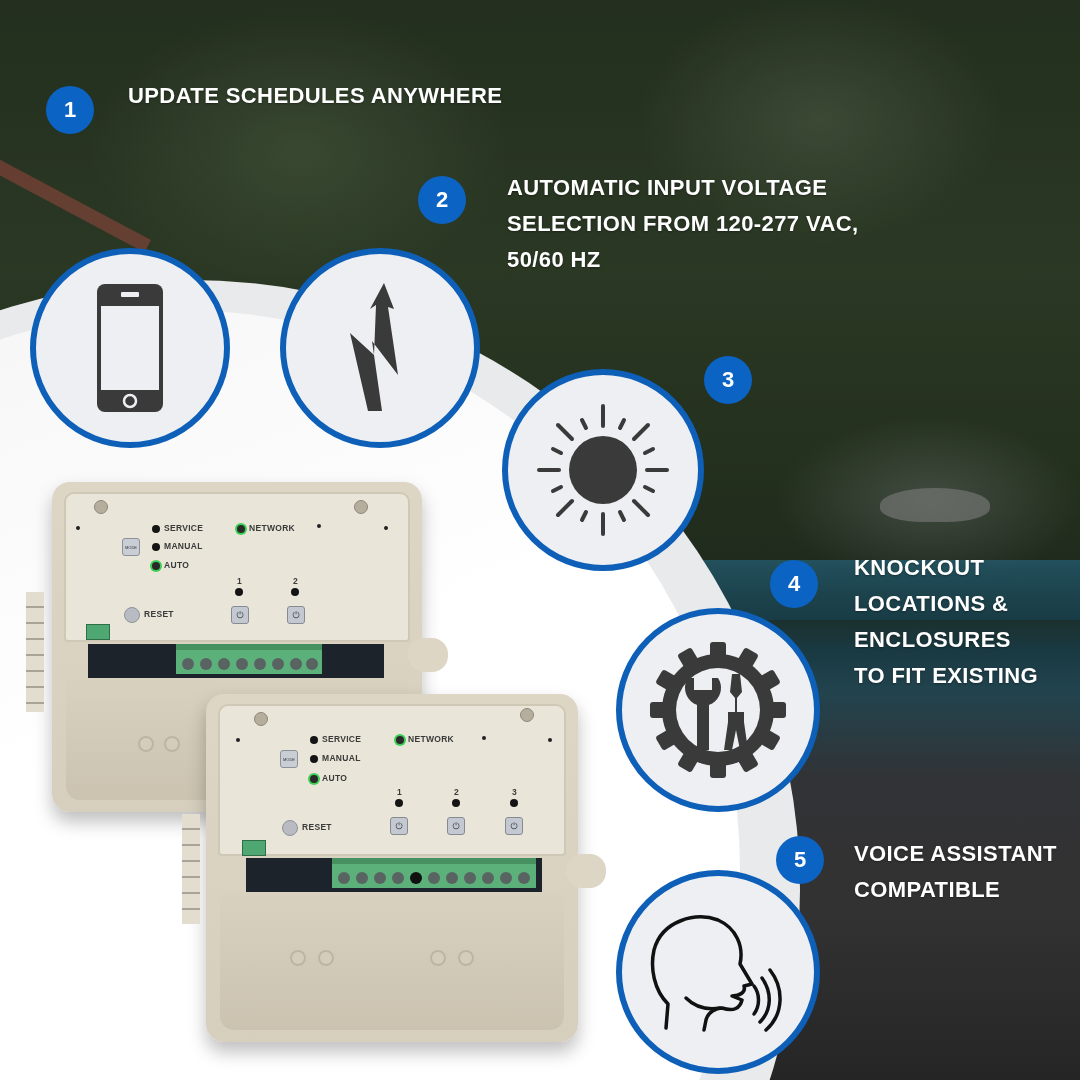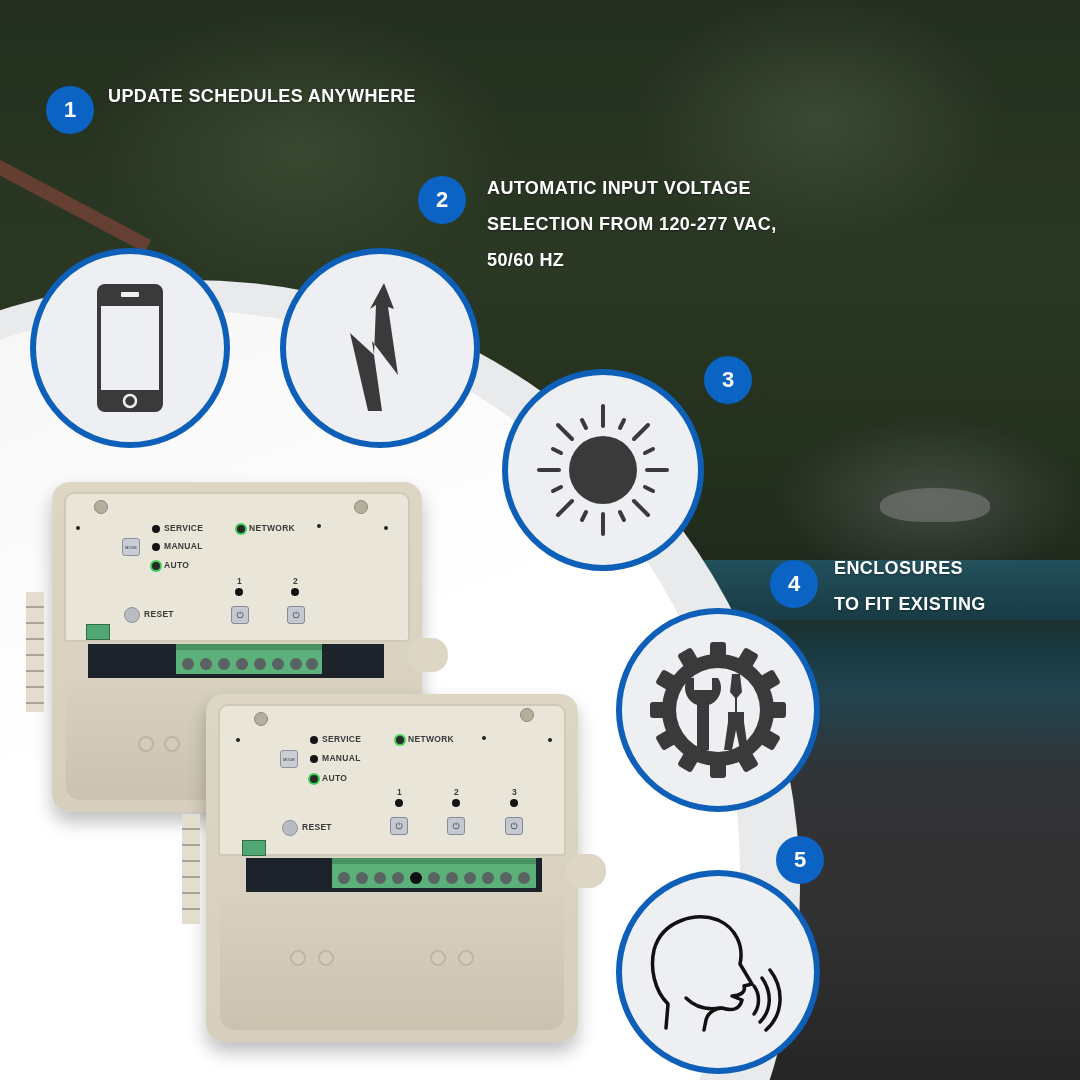--- a/index.html
+++ b/index.html
@@ -16,21 +16,21 @@
   .bg-fountain { position: absolute; left: 880px; top: 488px; width: 110px; height: 34px; border-radius: 50% 50% 40% 40%; background: #8c8f8c; opacity: .7; }
   .bg-darken { position: absolute; inset: 0; background: rgba(0,0,0,0.18); }
 
   .arc-outer { position: absolute; left: -420px; top: 280px; width: 1220px; height: 1220px; border-radius: 50%; background: #e9eaec; }
   .arc-inner { position: absolute; left: -380px; top: 310px; width: 1120px; height: 1120px; border-radius: 50%; background: linear-gradient(160deg, #f4f4f5 0%, #ffffff 40%, #ffffff 100%); }
 
   .icon-circle { position: absolute; width: 190px; height: 190px; border-radius: 50%; background: #eeeff2; border: 6px solid #0d5fb8; box-sizing: border-box; display: flex; align-items: center; justify-content: center; }
   .icon-circle svg { display: block; }
 
   .badge { position: absolute; width: 48px; height: 48px; border-radius: 50%; background: #0b63c4; color: #fff; font-weight: 700; font-size: 22px; display: flex; align-items: center; justify-content: center; }
-  .feature-text { position: absolute; color: #ffffff; font-weight: 700; font-size: 18px; line-height: 36px; letter-spacing: 0.4px; text-transform: uppercase; text-shadow: 0 1px 2px rgba(0,0,0,0.35); }
+  .feature-text { position: absolute; color: #ffffff; font-weight: 700; font-size: 22px; line-height: 36px; letter-spacing: 0.4px; text-transform: uppercase; text-shadow: 0 1px 2px rgba(0,0,0,0.35); margin-left: 20px; }
   .feature-text span { display: block; white-space: nowrap; }
 
   
   .device { position: absolute; border-radius: 18px; background: linear-gradient(180deg, #ddd6c5 0%, #d6cfbe 100%); box-shadow: 0 10px 18px rgba(0,0,0,0.25); margin-top: 12px; }
   .device .lid { position: absolute; left: 12px; right: 12px; top: 10px; border-radius: 10px 10px 4px 4px; background: #e9e5d8; border: 2px solid #cfc8b6; box-sizing: border-box; }
   .device .terminals { position: absolute; background: #1d232b; }
   .device .green-strip { position: absolute; background: #5cb07a; border-top: 6px solid #46915f; box-sizing: border-box; }
   .device .green-strip i { position: absolute; top: 8px; width: 12px; height: 12px; border-radius: 50%; background: #596462; }
   .device .basin { position: absolute; background: linear-gradient(180deg, #d8d1bf, #cbc3b0); border-radius: 0 0 14px 14px; }
   .device .tab { position: absolute; width: 40px; height: 34px; border-radius: 16px; background: #ddd6c5; }
@@ -115,20 +115,22 @@
         <line x1="42" y1="17" x2="50" y2="21"></line>
         <line x1="-42" y1="17" x2="-50" y2="21"></line>
       </g>
     </svg>
   </div>
 
   <div class="badge" style="left:770px;top:560px;">
       <span>4</span>
     </div>
   <div class="feature-text" style="left:834px;top:550px;">
+    <span>KNOCKOUT</span>
+    <span>LOCATIONS &amp;</span>
     <span>ENCLOSURES</span>
     <span>TO FIT EXISTING</span>
   </div>
 
   <div class="icon-circle" style="left:616px;top:608px;width:204px;height:204px;">
     <svg width="140" height="140" viewBox="-70 -70 140 140">
       <g fill="#3a3a3a">
         <g id="teeth">
           <rect x="-8" y="-68" width="16" height="16" rx="3"></rect>
           <rect x="-8" y="52" width="16" height="16" rx="3"></rect>
@@ -154,20 +156,24 @@
         <path d="M14,-36 l8,0 l2,18 l-5,6 l0,14 l-2,0 l0,-14 l-5,-6 z"></path>
         <rect x="10" y="2" width="16" height="10"></rect>
         <polygon points="10,12 26,12 30,40 22,40 18,20 14,40 6,40"></polygon>
       </g>
     </svg>
   </div>
 
   <div class="badge" style="left:776px;top:836px;">
       <span>5</span>
     </div>
+  <div class="feature-text" style="left:834px;top:836px;">
+    <span>VOICE ASSISTANT</span>
+    <span>COMPATIBLE</span>
+  </div>
 
   <div class="icon-circle" style="left:616px;top:870px;width:204px;height:204px;">
     <svg width="140" height="120" viewBox="0 0 140 120">
       <g fill="none" stroke="#111" stroke-width="3.5" stroke-linecap="round" stroke-linejoin="round">
         <path d="M18,116 L20,92 C6,78 2,56 6,38 C14,8 48,0 70,8 C88,16 96,34 92,52 L104,72 L96,74 C98,80 92,84 84,84 L94,88 C92,96 86,100 74,96 C68,96 60,100 58,108 L56,118"></path>
         <path d="M38,86 C48,96 60,98 72,96"></path>
         <path d="M106,74 C112,82 112,94 106,102"></path>
         <path d="M114,66 C124,80 124,98 112,110"></path>
         <path d="M122,58 C136,76 136,102 118,118"></path>
       </g>

